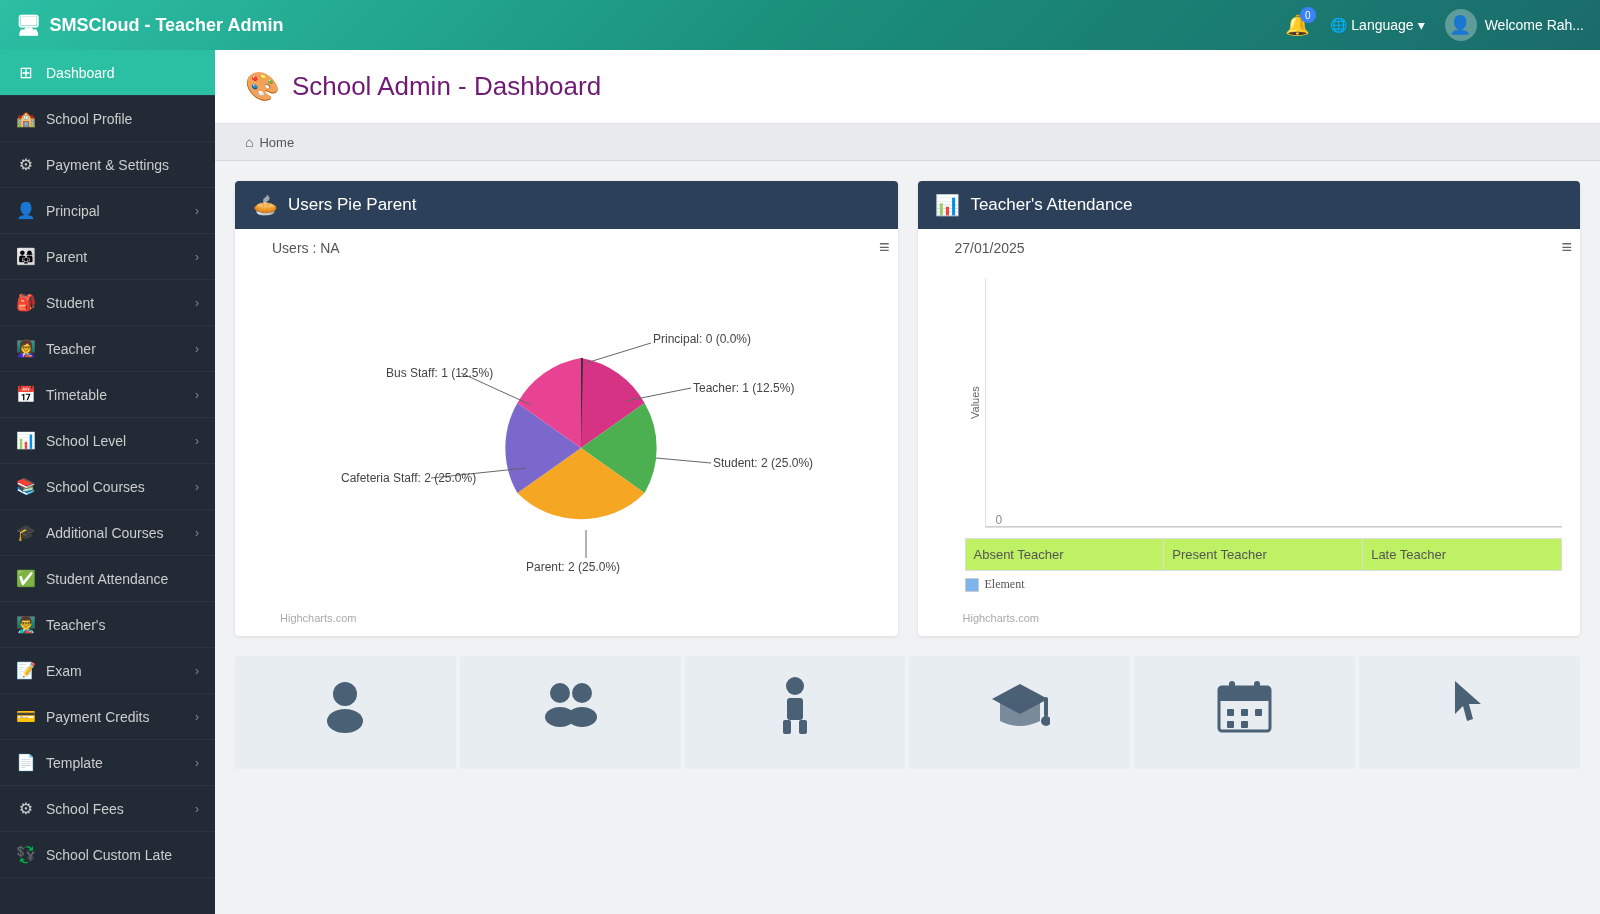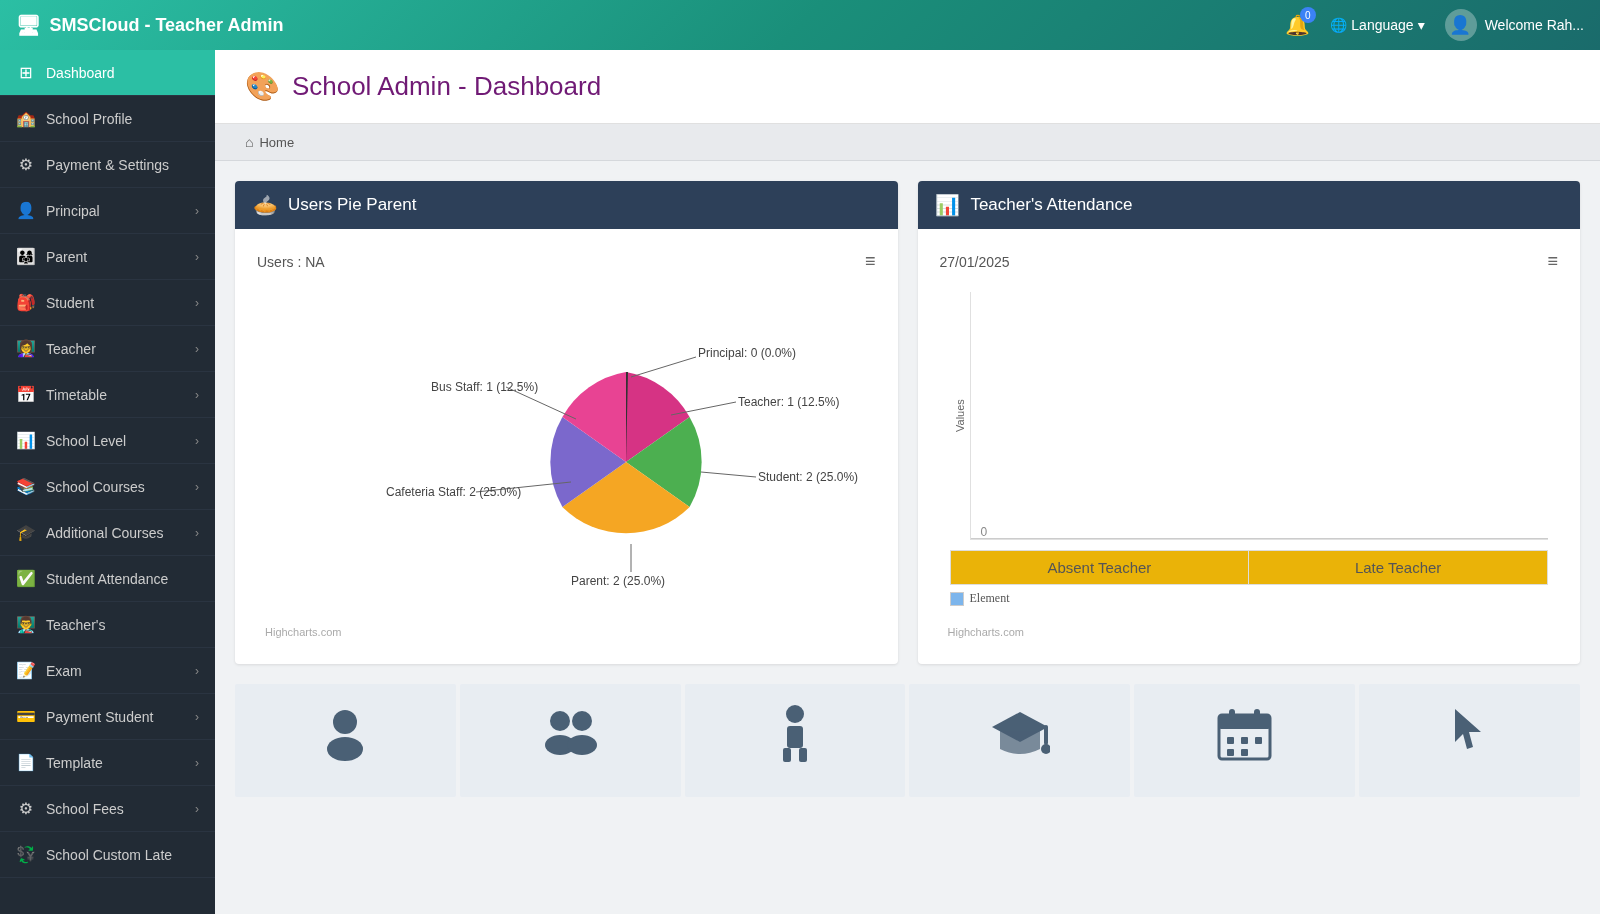--- a/index.html
+++ b/index.html
@@ -193,22 +193,23 @@
       display: flex;
       align-items: center;
       gap: 10px;
       font-size: 17px;
       font-weight: 500;
     }
     .chart-card-header-icon {
       font-size: 20px;
     }
     .chart-card-body {
-      padding: 22px;
+      padding: 8px;
       position: relative;
+      margin-left: 29px;
     }
     .chart-subtitle-row {
       display: flex;
       justify-content: space-between;
       align-items: center;
       margin-bottom: 10px;
     }
     .chart-subtitle {
       font-size: 14px;
       color: #555;
@@ -221,21 +222,21 @@
     .highcharts-credit {
       font-size: 11px;
       color: #aaa;
       padding: 4px 8px;
     }
 
     
     .pie-container {
       display: flex;
       align-items: center;
-      justify-content: flex-end;
+      justify-content: center;
       padding: 10px 0 0;
       min-height: 340px;
       position: relative;
     }
 
     
     .attendance-container {
       min-height: 340px;
       padding: 10px 0;
       display: flex;
@@ -280,26 +281,25 @@
       border-top: 1px solid #f0f0f0;
     }
     .attendance-tabs {
       display: flex;
       border: 1px solid #ddd;
       margin: 10px 10px 0;
     }
     .attendance-tab {
       flex: 1;
       padding: 8px;
-      text-align: center;
-      font-size: 15px;
+      font-size: 13px;
       color: #555;
       border-right: 1px solid #ddd;
       cursor: pointer;
-      background: #eab308;
+      background: #bef264;
     }
     .attendance-tab:last-child { border-right: none; }
     .attendance-legend {
       display: flex;
       align-items: center;
       gap: 6px;
       padding: 6px 10px;
       font-size: 12px;
       color: #555;
       font-family: Liberation Serif, serif;
@@ -471,21 +471,21 @@
       <div class="item-left">
         <span class="item-icon">📝</span>
         <span>Exam</span>
       </div>
       <span class="item-arrow">›</span>
     </div>
 
     <div class="sidebar-item">
       <div class="item-left">
         <span class="item-icon">💳</span>
-        <span>Payment Student</span>
+        <span>Payment Credits</span>
       </div>
       <span class="item-arrow">›</span>
     </div>
 
     <div class="sidebar-item">
       <div class="item-left">
         <span class="item-icon">📄</span>
         <span>Template</span>
       </div>
       <span class="item-arrow">›</span>
@@ -588,20 +588,23 @@
                 <div class="attendance-chart-inner">
                   <div class="attendance-grid-line" style="bottom: 0; border-top: 1px solid #ccc;"></div>
                   <span class="attendance-zero-line">0</span>
                 </div>
               </div>
               <div class="attendance-tabs">
                 <div class="attendance-tab">
                   <span>Absent Teacher</span>
                 </div>
                 <div class="attendance-tab">
+                  <span>Present Teacher</span>
+                </div>
+                <div class="attendance-tab">
                   <span>Late Teacher</span>
                 </div>
               </div>
               <div class="attendance-legend">
                 <div class="legend-box"></div>
                 <span>Element</span>
               </div>
             </div>
             <div class="highcharts-credit">Highcharts.com</div>
           </div>

